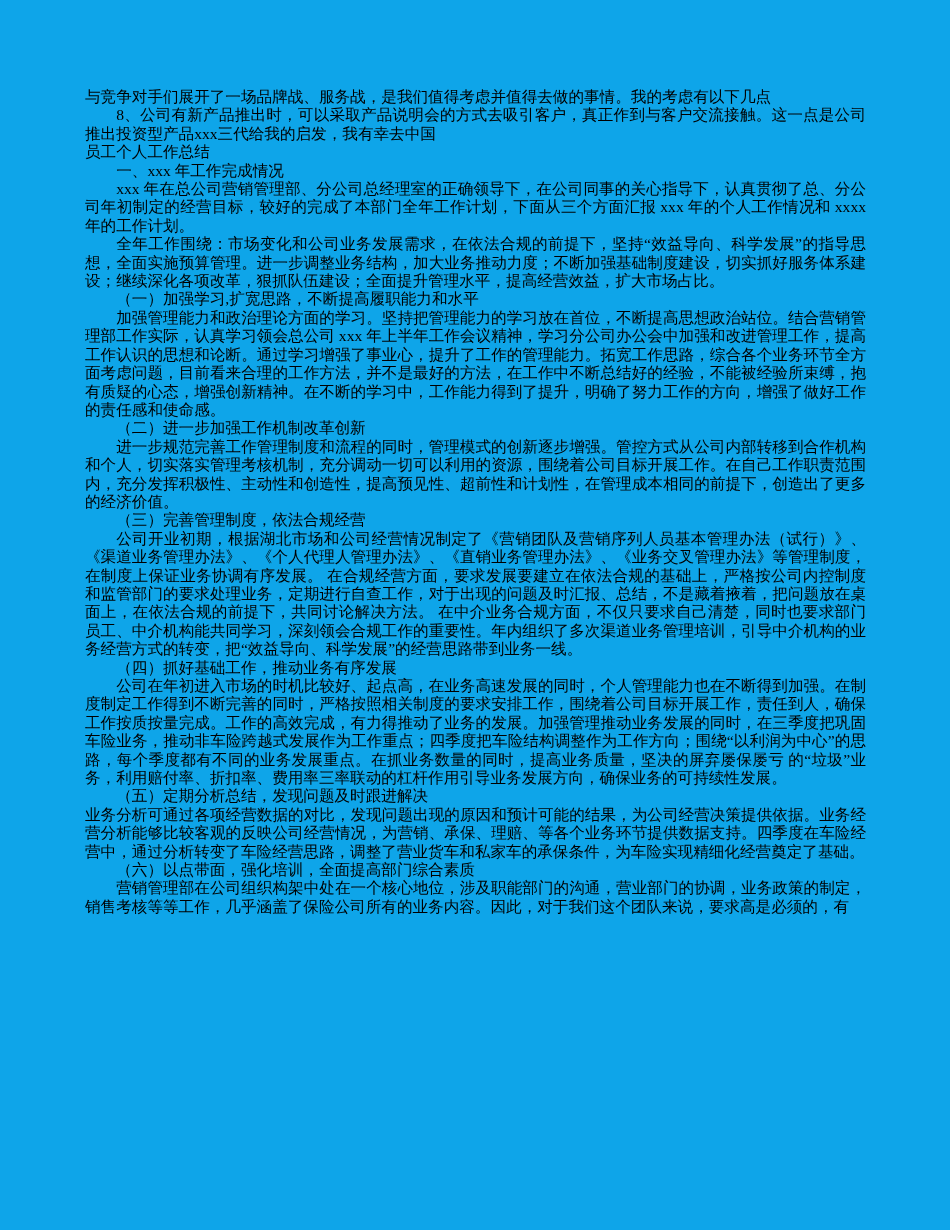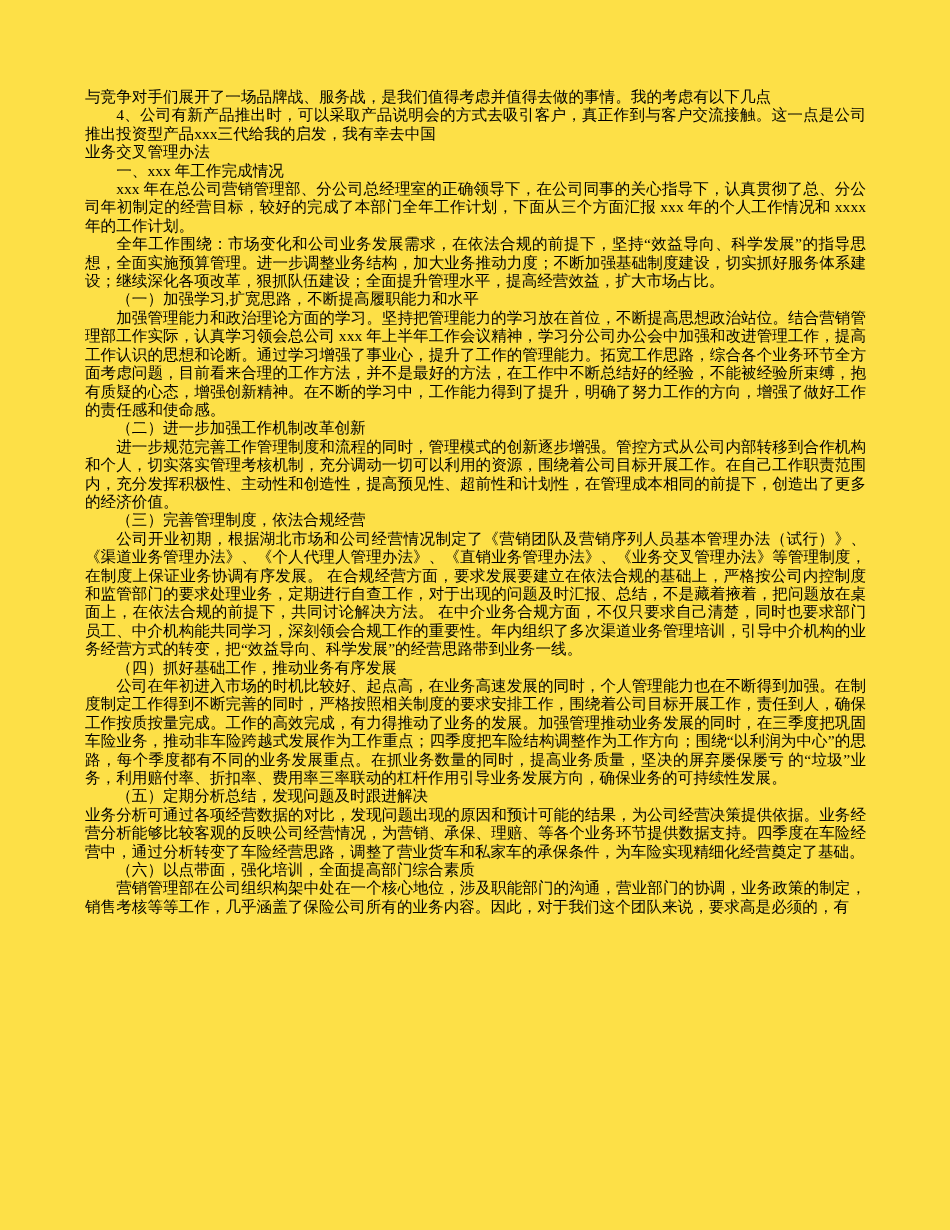--- a/index.html
+++ b/index.html
@@ -1,40 +1,40 @@
 <!DOCTYPE html>
 <html><head>
 <meta charset="utf-8">
 <style>
   html,body{margin:0;padding:0;background:#ffffff;}
   .page{
     width:950px;
     height:1230px;
-    background:#fde047;
+    background:#0ea5e9;
     box-sizing:border-box;
     padding:88px 84px 16px 85px;
     overflow:hidden;
   }
   .page p{
     margin:0;
     font-family:"Liberation Serif","DejaVu Serif",serif;
     font-size:15.6px;
     line-height:18.4px;
     color:#000000;
     text-align:justify;
   }
   .page p.indent{text-indent:2em;}
 </style>
 </head>
 <body>
 
 <div class="page">
   <p>与竞争对手们展开了一场品牌战、服务战，是我们值得考虑并值得去做的事情。我的考虑有以下几点</p>
-  <p class="indent">4、公司有新产品推出时，可以采取产品说明会的方式去吸引客户，真正作到与客户交流接触。这一点是公司推出投资型产品xxx三代给我的启发，我有幸去中国</p>
-  <p>业务交叉管理办法</p>
+  <p class="indent">8、公司有新产品推出时，可以采取产品说明会的方式去吸引客户，真正作到与客户交流接触。这一点是公司推出投资型产品xxx三代给我的启发，我有幸去中国</p>
+  <p>员工个人工作总结</p>
   <p class="indent">一、xxx 年工作完成情况</p>
   <p class="indent">xxx 年在总公司营销管理部、分公司总经理室的正确领导下，在公司同事的关心指导下，认真贯彻了总、分公司年初制定的经营目标，较好的完成了本部门全年工作计划，下面从三个方面汇报 xxx 年的个人工作情况和 xxxx 年的工作计划。</p>
   <p class="indent">全年工作围绕：市场变化和公司业务发展需求，在依法合规的前提下，坚持“效益导向、科学发展”的指导思想，全面实施预算管理。进一步调整业务结构，加大业务推动力度；不断加强基础制度建设，切实抓好服务体系建设；继续深化各项改革，狠抓队伍建设；全面提升管理水平，提高经营效益，扩大市场占比。</p>
   <p class="indent">（一）加强学习,扩宽思路，不断提高履职能力和水平</p>
   <p class="indent">加强管理能力和政治理论方面的学习。坚持把管理能力的学习放在首位，不断提高思想政治站位。结合营销管理部工作实际，认真学习领会总公司 xxx 年上半年工作会议精神，学习分公司办公会中加强和改进管理工作，提高工作认识的思想和论断。通过学习增强了事业心，提升了工作的管理能力。拓宽工作思路，综合各个业务环节全方面考虑问题，目前看来合理的工作方法，并不是最好的方法，在工作中不断总结好的经验，不能被经验所束缚，抱有质疑的心态，增强创新精神。在不断的学习中，工作能力得到了提升，明确了努力工作的方向，增强了做好工作的责任感和使命感。</p>
   <p class="indent">（二）进一步加强工作机制改革创新</p>
   <p class="indent">进一步规范完善工作管理制度和流程的同时，管理模式的创新逐步增强。管控方式从公司内部转移到合作机构和个人，切实落实管理考核机制，充分调动一切可以利用的资源，围绕着公司目标开展工作。在自己工作职责范围内，充分发挥积极性、主动性和创造性，提高预见性、超前性和计划性，在管理成本相同的前提下，创造出了更多的经济价值。</p>
   <p class="indent">（三）完善管理制度，依法合规经营</p>
   <p class="indent">公司开业初期，根据湖北市场和公司经营情况制定了《营销团队及营销序列人员基本管理办法（试行）》、《渠道业务管理办法》、《个人代理人管理办法》、《直销业务管理办法》、《业务交叉管理办法》等管理制度，在制度上保证业务协调有序发展。 在合规经营方面，要求发展要建立在依法合规的基础上，严格按公司内控制度和监管部门的要求处理业务，定期进行自查工作，对于出现的问题及时汇报、总结，不是藏着掖着，把问题放在桌面上，在依法合规的前提下，共同讨论解决方法。 在中介业务合规方面，不仅只要求自己清楚，同时也要求部门员工、中介机构能共同学习，深刻领会合规工作的重要性。年内组织了多次渠道业务管理培训，引导中介机构的业务经营方式的转变，把“效益导向、科学发展”的经营思路带到业务一线。</p>
   <p class="indent">（四）抓好基础工作，推动业务有序发展</p>

